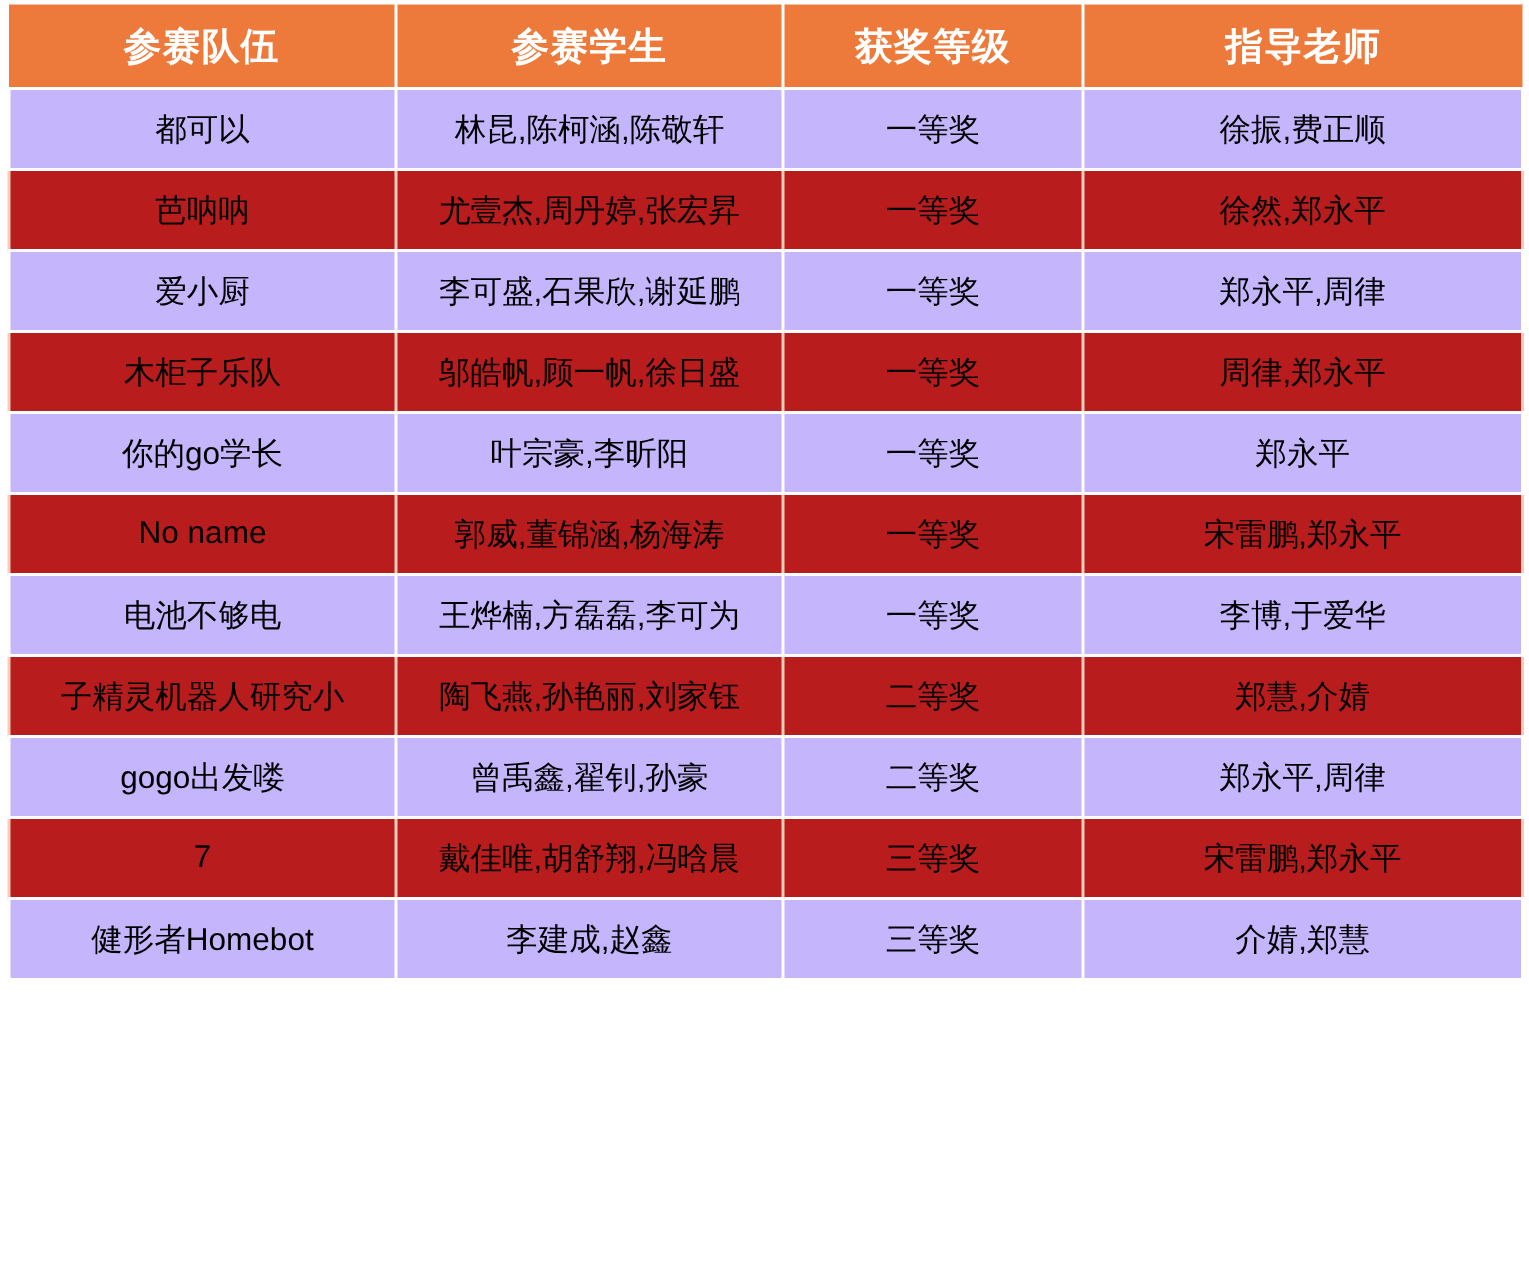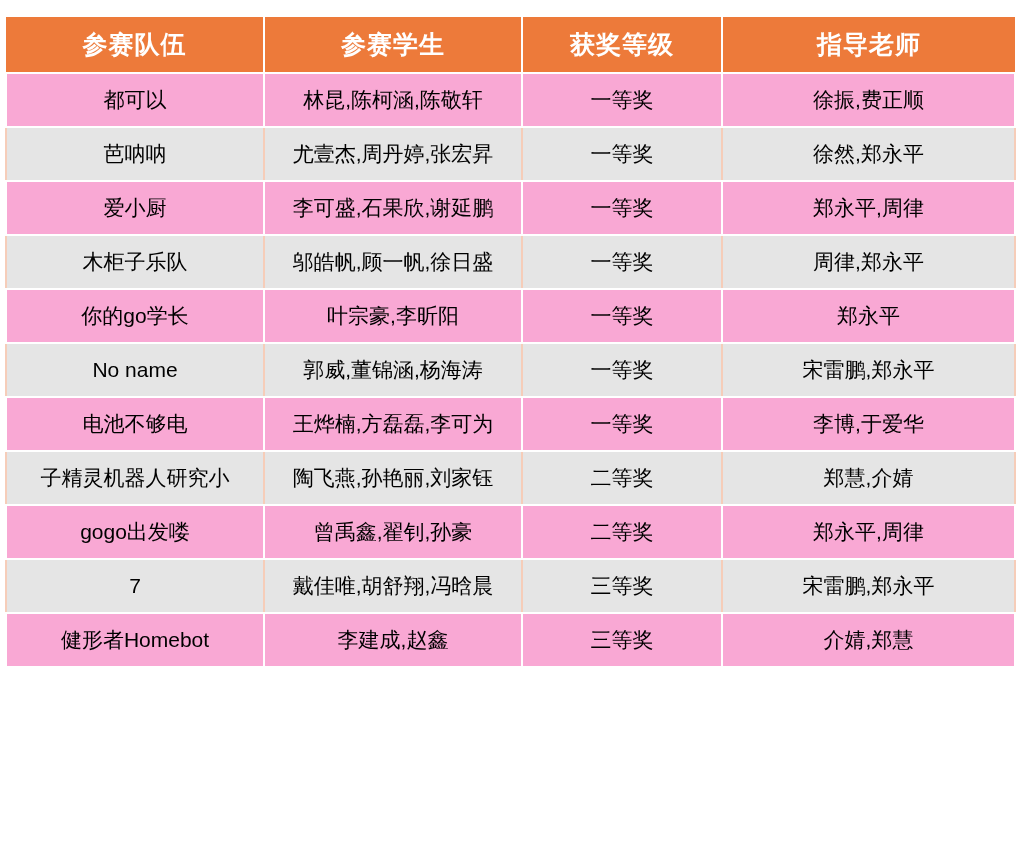--- a/index.html
+++ b/index.html
@@ -9,21 +9,21 @@
     background: #ffffff;
   }
   body {
     width: 1019px;
     height: 853px;
     font-family: "Liberation Sans", sans-serif;
     overflow: hidden;
   }
   .table-wrap {
     width: 962px;
-    padding: 15px 5px 0 5px;
+    padding: 1px 5px 0 5px;
   }
   table.award-table {
     width: 1009px;
     border-collapse: collapse;
     table-layout: fixed;
   }
   table.award-table col.c1 { width: 258px; }
   table.award-table col.c2 { width: 258px; }
   table.award-table col.c3 { width: 200px; }
   table.award-table col.c4 { width: 293px; }
@@ -43,24 +43,24 @@
     letter-spacing: 1px;
     border-top: 2px solid #ffffff;
   }
   table.award-table tbody td {
     height: 54px;
     font-size: 21px;
     color: #000000;
     font-weight: normal;
   }
   table.award-table tbody tr.odd td {
-    background: #f9a8d4;
+    background: #c4b5fd;
   }
   table.award-table tbody tr.even td {
-    background: #e5e5e5;
+    background: #b91c1c;
     border-left-color: #FBDFD1;
     border-right-color: #FBDFD1;
   }
   
   table.award-table tbody tr.even td {
     border-left: 2px solid #F6CDB9;
     border-right: 2px solid #F6CDB9;
   }
   table.award-table tbody tr.odd td {
     border-left: 2px solid #ffffff;

